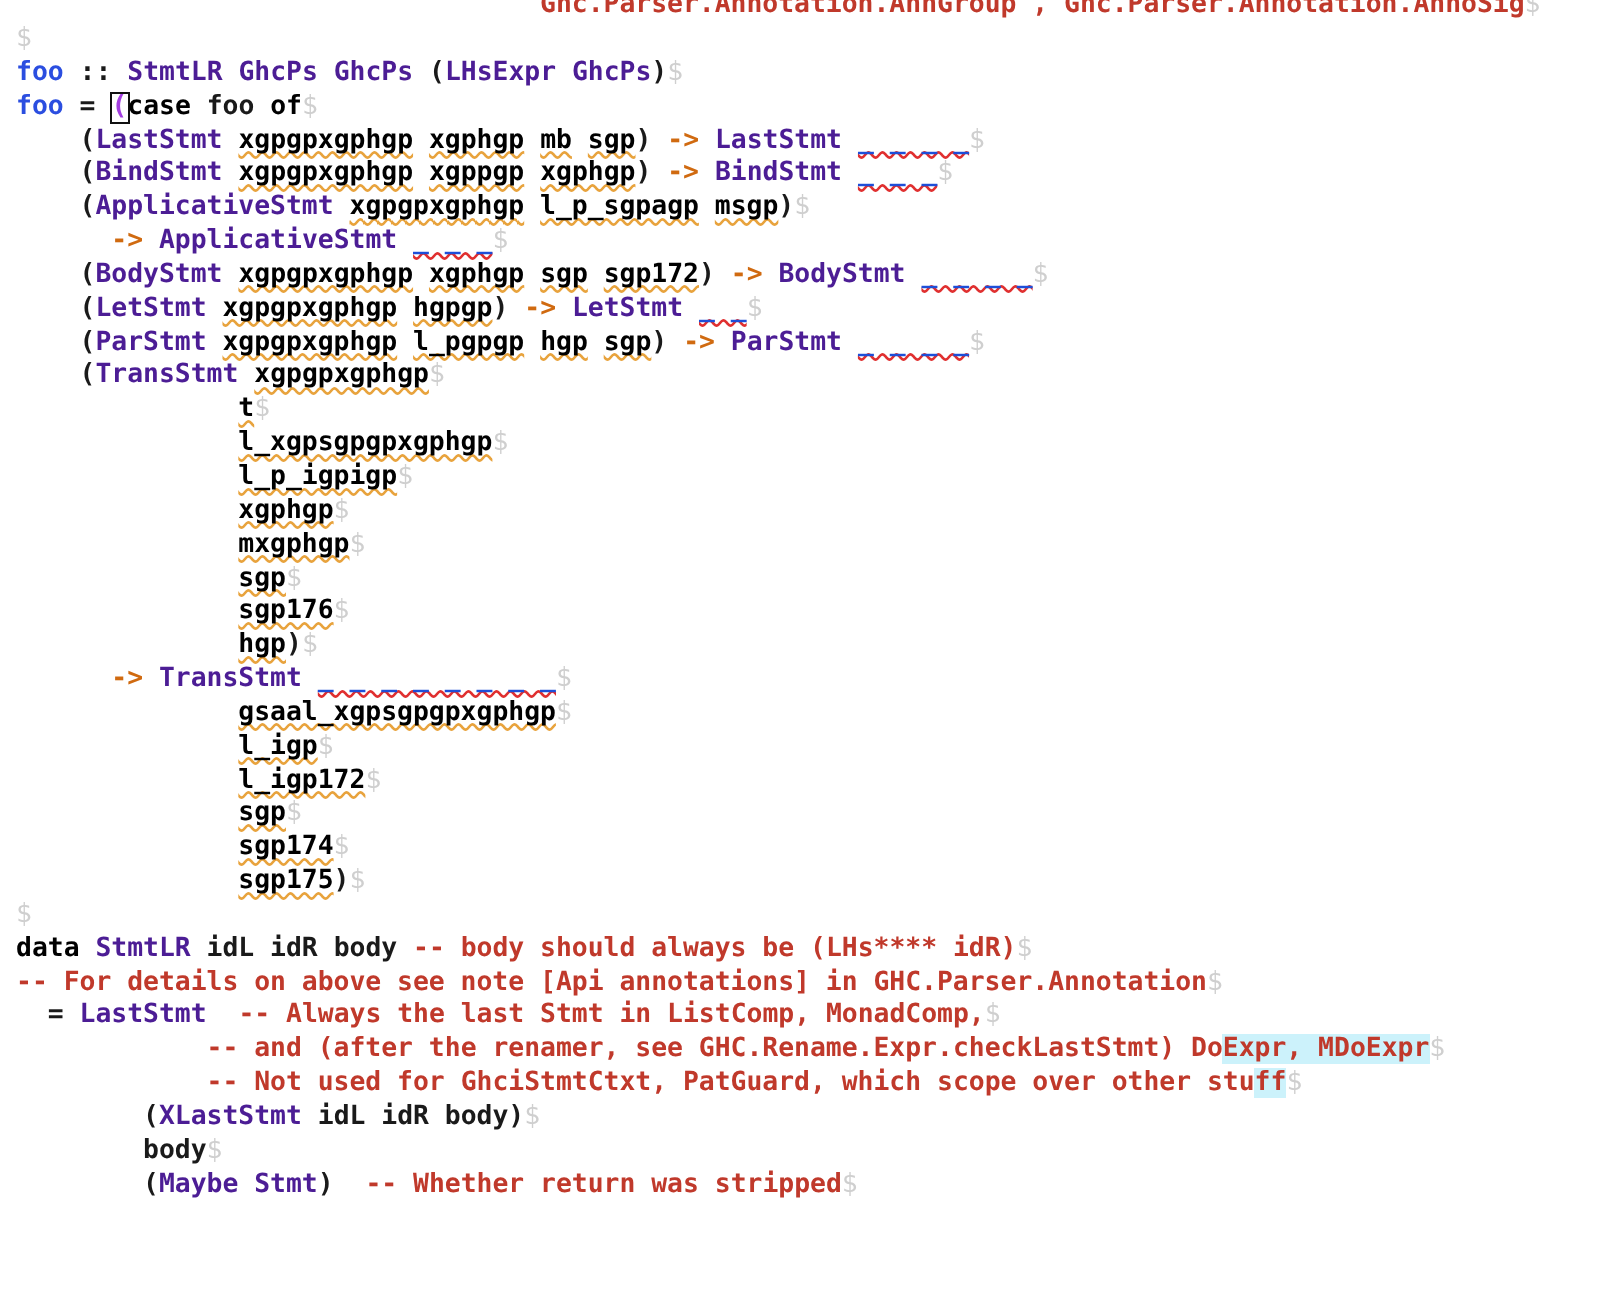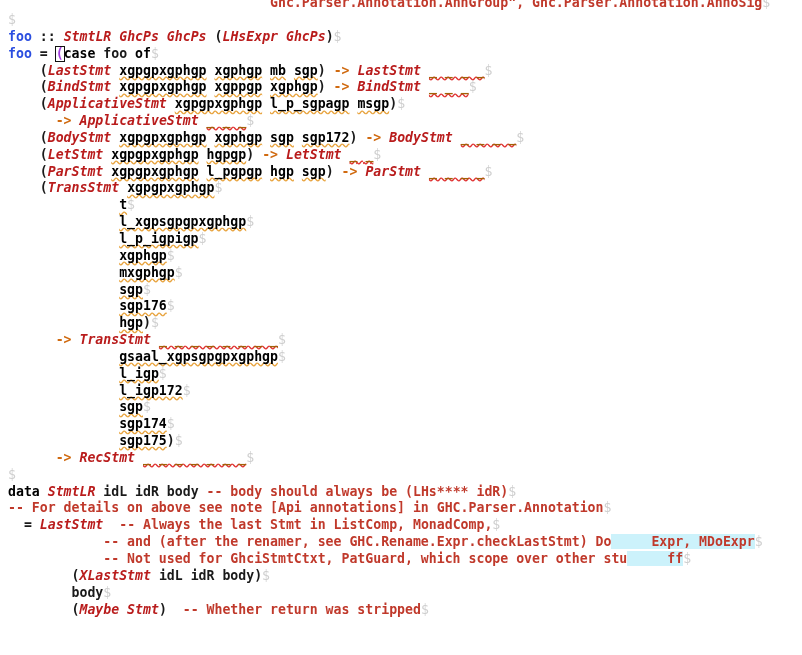--- a/index.html
+++ b/index.html
@@ -10,34 +10,34 @@
     font-size:13.2px;
     line-height:16.85px;
     -webkit-font-smoothing:none;
   }
   #editor{position:relative;width:802px;height:655px;overflow:hidden;}
   .line{white-space:pre;height:16.85px;padding-left:8px;font-weight:bold;}
   
   .var      {color:#2b4ee0;}
   .op       {color:#1a1a1a;}
   .kw       {color:#000000;}
-  .con      {color:#b91c1c;font-style:italic;}
+  .con      {color:#4c1d95;}
   .arrow    {color:#d06a10;}
   .plain    {color:#1a1a1a;}
   .cmt      {color:#c0392b;}
   .eol      {color:#cfcfcf;font-weight:normal;}
-  .hl       {background:#ccf2fb;padding-left:40px;}
+  .hl       {background:#ccf2fb;}
   
   .sq-o{
     text-decoration:underline wavy #e8a33d;
     text-decoration-skip-ink:none;
     text-underline-offset:1px;
   }
   .sq-r{
-    color:#a16207;
+    color:#1d4ed8;
     text-decoration:underline wavy #e03030;
     text-decoration-skip-ink:none;
     text-underline-offset:1px;
   }
   
   .cursor{
     display:inline-block;
     outline:1.5px solid #101010;
     background:#ffffff;
     color:#a33ee0;
@@ -72,21 +72,20 @@
     <div class="line"><span class="plain">              </span><span class="sq-o">sgp</span><span class="eol">$</span></div>
     <div class="line"><span class="plain">              </span><span class="sq-o">sgp176</span><span class="eol">$</span></div>
     <div class="line"><span class="plain">              </span><span class="sq-o">hgp</span><span class="plain">)</span><span class="eol">$</span></div>
     <div class="line"><span class="plain">      </span><span class="arrow">-&gt;</span><span class="plain"> </span><span class="con">TransStmt</span><span class="plain"> </span><span class="sq-r">_ _ _ _ _ _ _ _</span><span class="eol">$</span></div>
     <div class="line"><span class="plain">              </span><span class="sq-o">gsaal_xgpsgpgpxgphgp</span><span class="eol">$</span></div>
     <div class="line"><span class="plain">              </span><span class="sq-o">l_igp</span><span class="eol">$</span></div>
     <div class="line"><span class="plain">              </span><span class="sq-o">l_igp172</span><span class="eol">$</span></div>
     <div class="line"><span class="plain">              </span><span class="sq-o">sgp</span><span class="eol">$</span></div>
     <div class="line"><span class="plain">              </span><span class="sq-o">sgp174</span><span class="eol">$</span></div>
     <div class="line"><span class="plain">              </span><span class="sq-o">sgp175</span><span class="plain">)</span><span class="eol">$</span></div>
-    <div class="line"><span class="plain">      </span><span class="arrow">-&gt;</span><span class="plain"> </span><span class="con">RecStmt</span><span class="plain"> </span><span class="sq-r">_ _ _ _ _ _ _</span><span class="eol">$</span></div>
     <div class="line"><span class="eol">$</span></div>
     <div class="line"><span class="kw">data</span><span class="plain"> </span><span class="con">StmtLR</span><span class="plain"> idL idR body </span><span class="cmt">-- body should always be (LHs**** idR)</span><span class="eol">$</span></div>
     <div class="line"><span class="cmt">-- For details on above see note [Api annotations] in GHC.Parser.Annotation</span><span class="eol">$</span></div>
     <div class="line"><span class="plain">  = </span><span class="con">LastStmt</span><span class="plain">  </span><span class="cmt">-- Always the last Stmt in ListComp, MonadComp,</span><span class="eol">$</span></div>
     <div class="line"><span class="plain">            </span><span class="cmt">-- and (after the renamer, see GHC.Rename.Expr.checkLastStmt) Do</span><span class="cmt hl">Expr, MDoExpr</span><span class="eol">$</span></div>
     <div class="line"><span class="plain">            </span><span class="cmt">-- Not used for GhciStmtCtxt, PatGuard, which scope over other stu</span><span class="cmt hl">ff</span><span class="eol">$</span></div>
     <div class="line"><span class="plain">        (</span><span class="con">XLastStmt</span><span class="plain"> idL idR body)</span><span class="eol">$</span></div>
     <div class="line"><span class="plain">        body</span><span class="eol">$</span></div>
     <div class="line"><span class="plain">        (</span><span class="con">Maybe Stmt</span><span class="plain">)  </span><span class="cmt">-- Whether return was stripped</span><span class="eol">$</span></div>
   </div>

